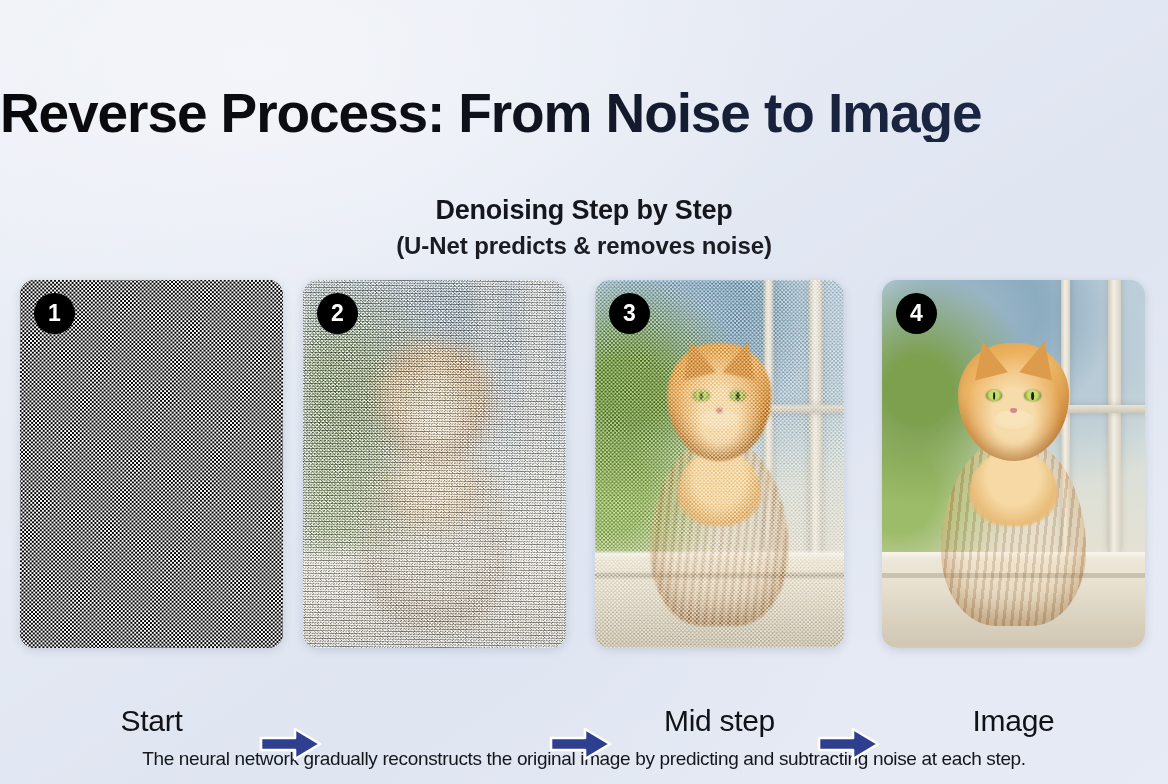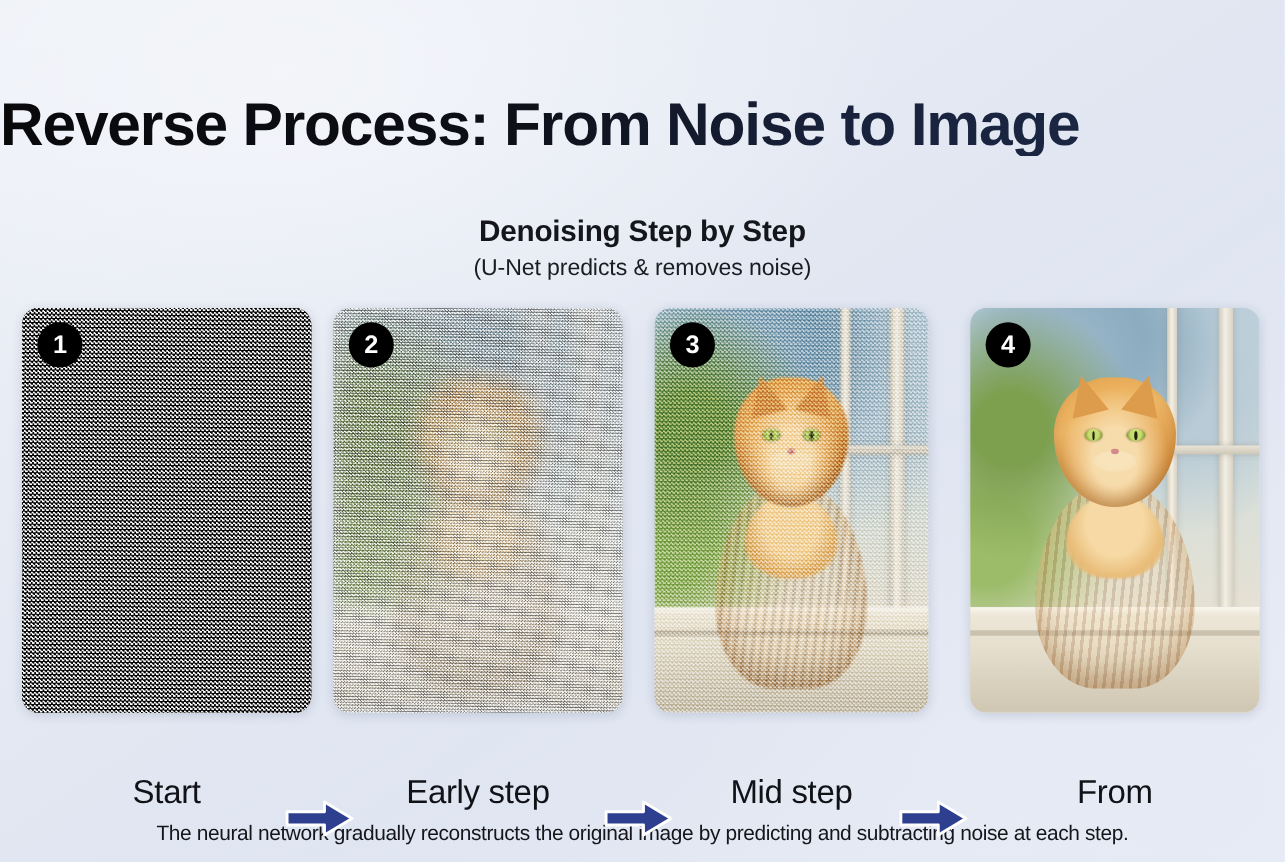--- a/index.html
+++ b/index.html
@@ -20,21 +20,21 @@
     line-height:1.04;
     background:linear-gradient(90deg,#09090c 0%,#0d0f16 38%,#18223c 66%,#1d2947 100%);
     -webkit-background-clip:text; background-clip:text;
     color:transparent; -webkit-text-fill-color:transparent;
     white-space:nowrap;
   }
 
   
   .subwrap { position:absolute; top:195px; left:0; width:100%; text-align:center; }
   .sub1 { font-size:27px; font-weight:600; color:#14161c; letter-spacing:-.2px; }
-  .sub2 { font-size:21px; font-weight:400; color:#1a1c22; margin-top:6px; letter-spacing:-.1px; }
+  .sub2 { font-size:24px; font-weight:700; color:#1a1c22; margin-top:6px; letter-spacing:-.1px; }
 
   
   .strip { position:absolute; top:280px; left:0; width:100%; height:370px; }
 
   .panel {
     position:absolute; top:0; width:263px; height:368px;
     border-radius:15px; overflow:hidden;
     box-shadow:0 2px 10px rgba(40,55,90,.16);
   }
   .p1 { left:20px; }
@@ -345,18 +345,17 @@
   </div>
   <div class="arrow a3">
     <svg viewBox="0 0 60 34" preserveAspectRatio="none">
       <path d="M0 11 H34 V2 L59 17 L34 32 V23 H0 Z" fill="#2f3f8f" stroke="#ffffff" stroke-width="2.6" stroke-linejoin="round"></path>
     </svg>
   </div>
 </div>
 
 <div class="labels">
   <div class="lab l1">Start</div>
-  <div class="lab l2">Early step</div>
   <div class="lab l3">Mid step</div>
-  <div class="lab l4">From</div>
+  <div class="lab l4">Image</div>
 </div>
 
 <div class="caption">The neural network gradually reconstructs the original image by predicting and subtracting noise at each step.</div>
 
 </body></html>

